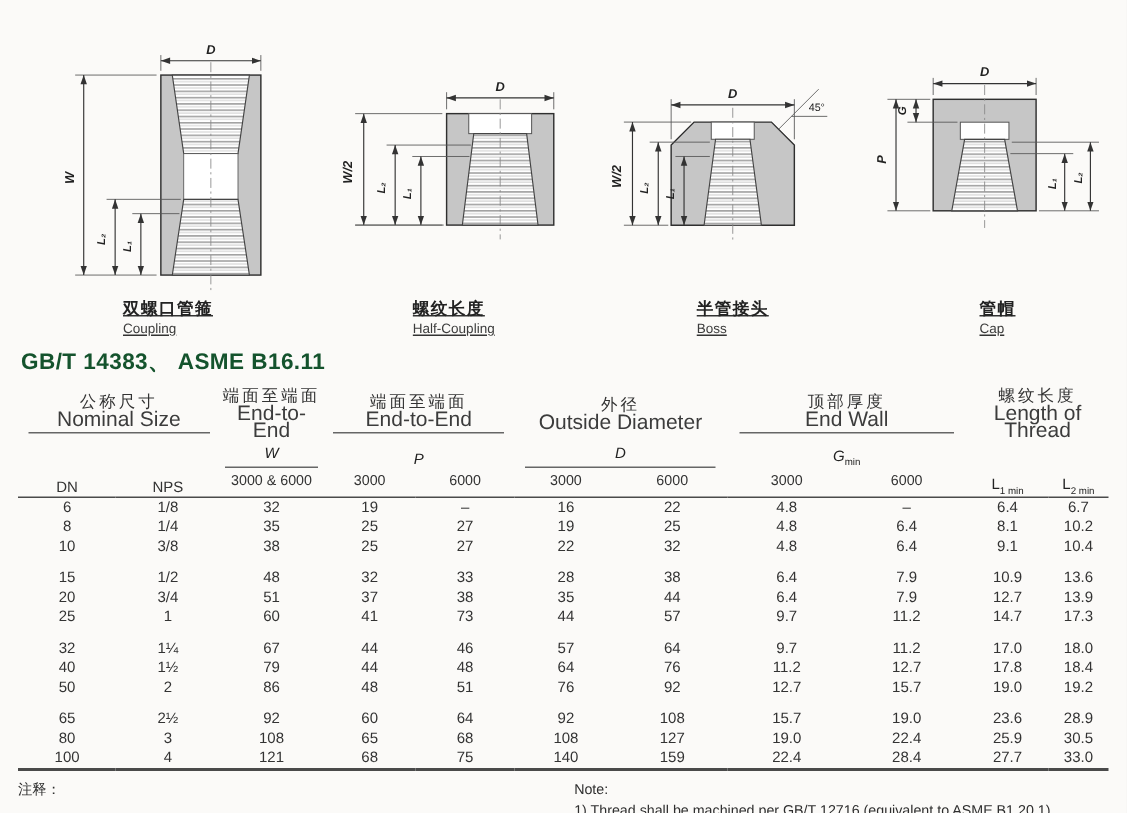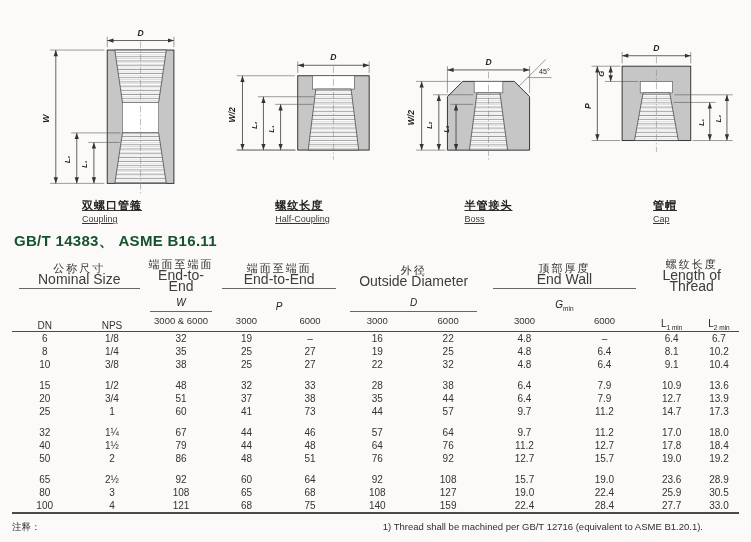--- a/index.html
+++ b/index.html
@@ -505,17 +505,18 @@
           <td>33.0</td>
         </tr>
       </tbody>
   </table>
 
   <div class="notes">
     <div class="note-col note-cn">
       <div>注释：</div>
     </div>
     <div class="note-col note-en">
+      <div>Note:</div>
       <div>1) Thread shall be machined per GB/T 12716  (equivalent to ASME B1.20.1).</div>
     </div>
   </div>
 
 </div>
 
 </body></html>

